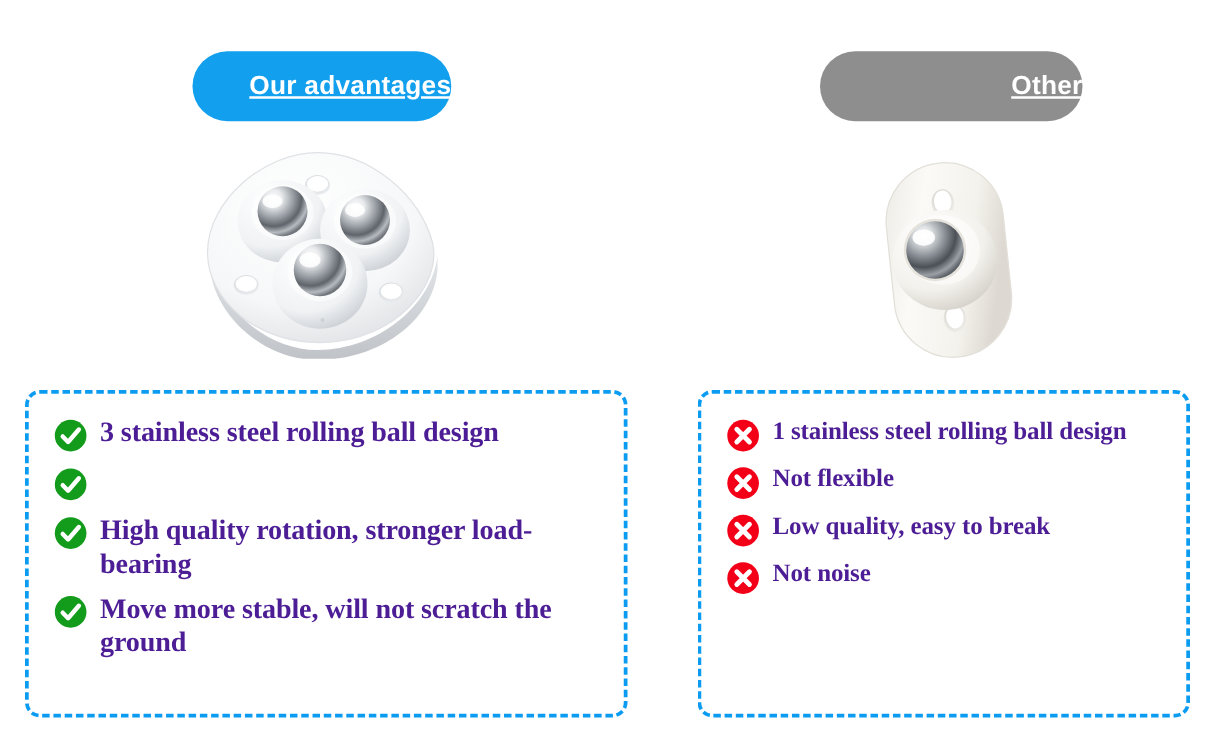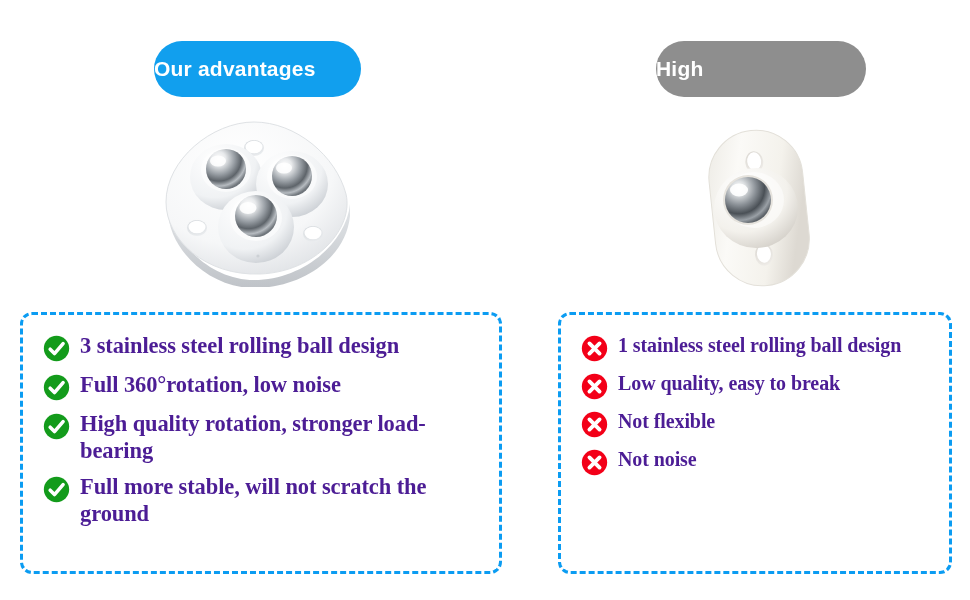--- a/index.html
+++ b/index.html
@@ -14,28 +14,29 @@
     overflow: hidden;
     font-family: "Liberation Serif", serif;
     -webkit-font-smoothing: antialiased;
   }
 
   
   .pill {
     position: absolute;
     display: flex;
     align-items: center;
-    justify-content: flex-start;
+    justify-content: flex-end;
     border-radius: 30px;
     color: #ffffff;
     font-family: "Liberation Sans", sans-serif;
     font-weight: bold;
     font-size: 21px;
     letter-spacing: 0.2px;
     user-select: none;
+    text-decoration: underline;
   }
   .pill-advantages {
     left: 154px;
     top: 41px;
     width: 207px;
     height: 56px;
     background: #119fee;
   }
   .pill-other {
     left: 656px;
@@ -126,21 +127,21 @@
   }
 </style>
 </head>
 <body>
 
 <div class="pill pill-advantages">
   <span>Our advantages</span>
 </div>
 
 <div class="pill pill-other">
-  <span>High</span>
+  <span>Other</span>
 </div>
 
 <div class="product-area product-left">
   <svg viewBox="0 0 220 175" xmlns="http://www.w3.org/2000/svg">
     <defs>
       <radialGradient id="plateGradL" cx="40%" cy="28%" r="85%">
         <stop offset="0%" stop-color="#ffffff"></stop>
         <stop offset="62%" stop-color="#f6f7f8"></stop>
         <stop offset="100%" stop-color="#d9dce0"></stop>
       </radialGradient>
@@ -259,41 +260,40 @@
       <span class="item-text">3 stainless steel rolling ball design</span>
     </div>
 
     <div class="list-item">
       <span class="mark">
         <svg viewBox="0 0 32 32" xmlns="http://www.w3.org/2000/svg">
           <circle cx="16" cy="16" r="15" fill="#139b1b"></circle>
           <path d="M8.5 16.8 L13.6 22 L23.8 10.2" fill="none" stroke="#ffffff" stroke-width="4.2" stroke-linecap="round" stroke-linejoin="round"></path>
         </svg>
       </span>
-      <span class="item-text">Full 360°rotation, low noise</span>
     </div>
 
     <div class="list-item">
       <span class="mark">
         <svg viewBox="0 0 32 32" xmlns="http://www.w3.org/2000/svg">
           <circle cx="16" cy="16" r="15" fill="#139b1b"></circle>
           <path d="M8.5 16.8 L13.6 22 L23.8 10.2" fill="none" stroke="#ffffff" stroke-width="4.2" stroke-linecap="round" stroke-linejoin="round"></path>
         </svg>
       </span>
       <span class="item-text">High quality rotation, stronger load-bearing</span>
     </div>
 
     <div class="list-item">
       <span class="mark">
         <svg viewBox="0 0 32 32" xmlns="http://www.w3.org/2000/svg">
           <circle cx="16" cy="16" r="15" fill="#139b1b"></circle>
           <path d="M8.5 16.8 L13.6 22 L23.8 10.2" fill="none" stroke="#ffffff" stroke-width="4.2" stroke-linecap="round" stroke-linejoin="round"></path>
         </svg>
       </span>
-      <span class="item-text">Full more stable, will not scratch the ground</span>
+      <span class="item-text">Move more stable, will not scratch the ground</span>
     </div>
 
   </div>
 </div>
 
 <div class="compare-box box-right">
   <div class="list">
 
     <div class="list-item">
       <span class="mark">
@@ -305,31 +305,31 @@
       <span class="item-text">1 stainless steel rolling ball design</span>
     </div>
 
     <div class="list-item">
       <span class="mark">
         <svg viewBox="0 0 32 32" xmlns="http://www.w3.org/2000/svg">
           <circle cx="16" cy="16" r="15" fill="#f30018"></circle>
           <path d="M10 10 L22 22 M22 10 L10 22" fill="none" stroke="#ffffff" stroke-width="4.6" stroke-linecap="round"></path>
         </svg>
       </span>
-      <span class="item-text">Low quality, easy to break</span>
+      <span class="item-text">Not flexible</span>
     </div>
 
     <div class="list-item">
       <span class="mark">
         <svg viewBox="0 0 32 32" xmlns="http://www.w3.org/2000/svg">
           <circle cx="16" cy="16" r="15" fill="#f30018"></circle>
           <path d="M10 10 L22 22 M22 10 L10 22" fill="none" stroke="#ffffff" stroke-width="4.6" stroke-linecap="round"></path>
         </svg>
       </span>
-      <span class="item-text">Not flexible</span>
+      <span class="item-text">Low quality, easy to break</span>
     </div>
 
     <div class="list-item">
       <span class="mark">
         <svg viewBox="0 0 32 32" xmlns="http://www.w3.org/2000/svg">
           <circle cx="16" cy="16" r="15" fill="#f30018"></circle>
           <path d="M10 10 L22 22 M22 10 L10 22" fill="none" stroke="#ffffff" stroke-width="4.6" stroke-linecap="round"></path>
         </svg>
       </span>
       <span class="item-text">Not noise</span>

